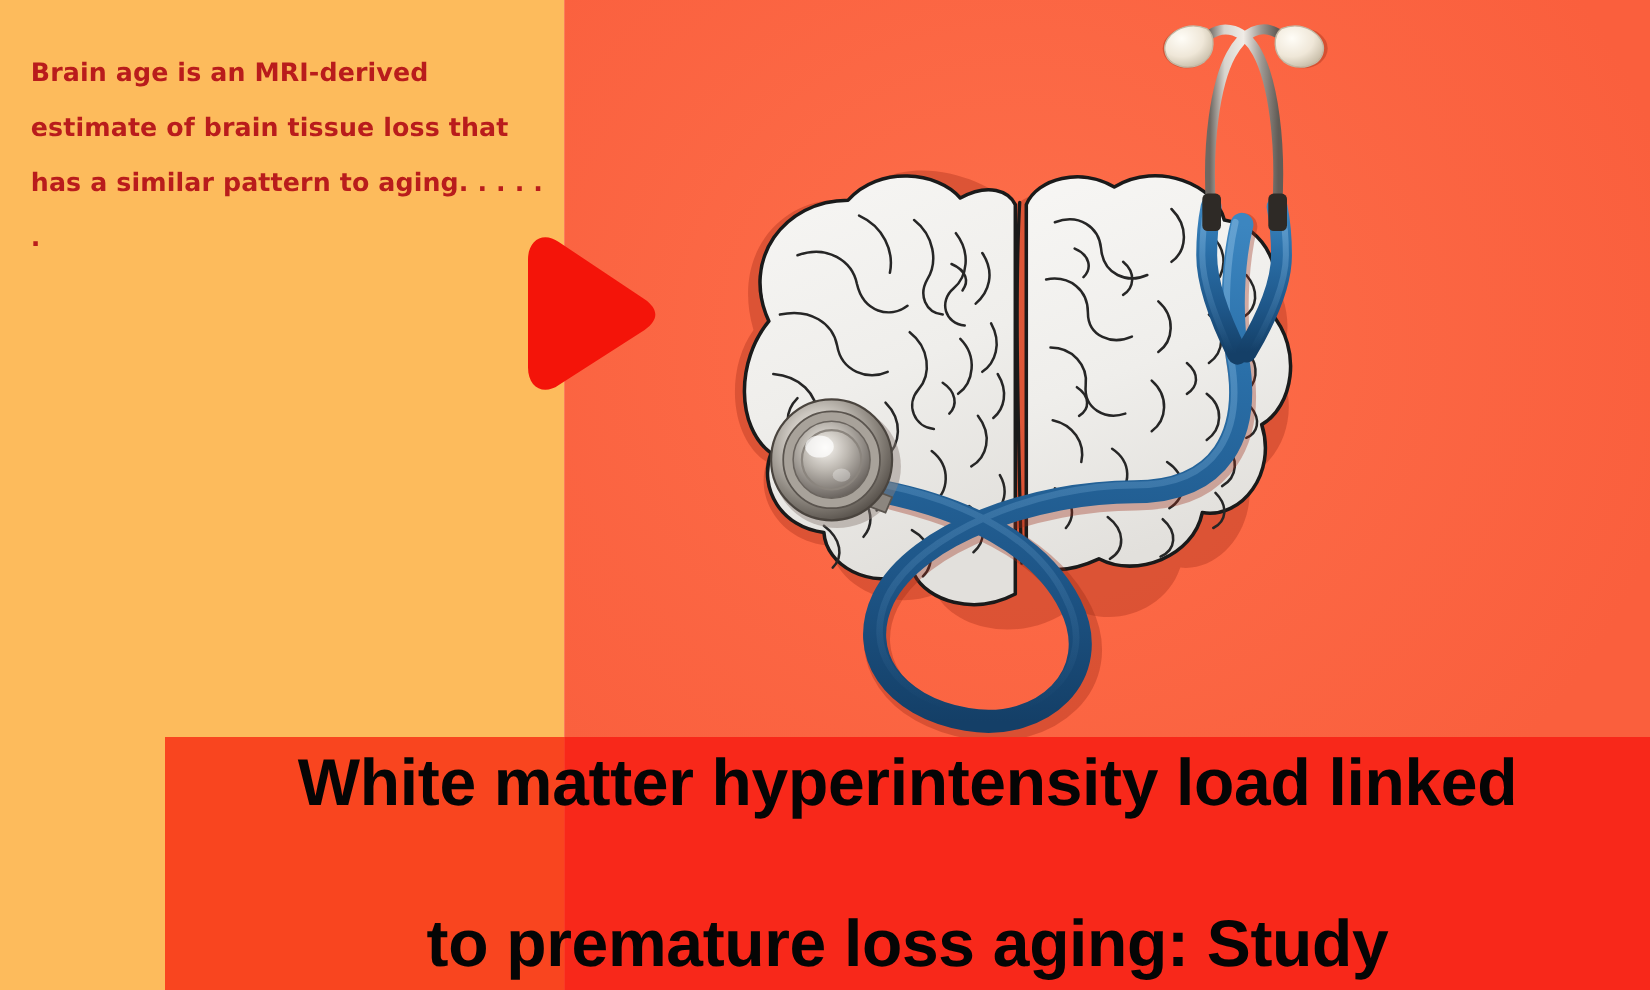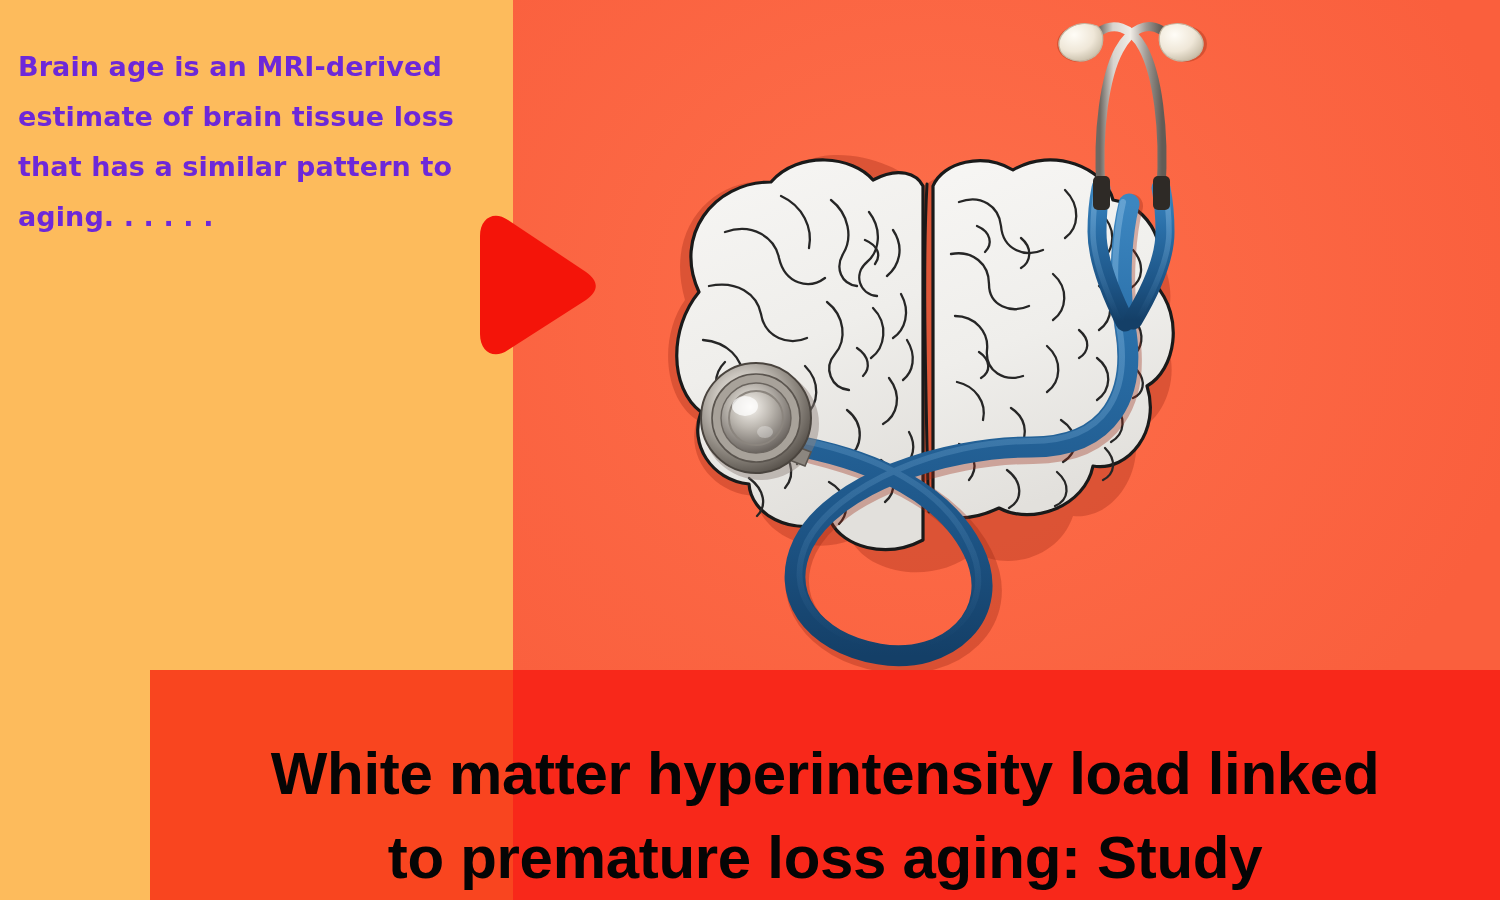--- a/index.html
+++ b/index.html
@@ -33,25 +33,25 @@
     position:absolute;
     left:513px; top:0;
     width:987px; height:900px;
     overflow:hidden;
   }
   .photo svg{ display:block; width:100%; height:100%; }
 
   
   .intro{
     position:absolute;
-    left:18px; top:42px;
+    left:28px; top:42px;
     width:478px;
-    color:#6d28d9;
+    color:#b91c1c;
     font-family:"DejaVu Sans", sans-serif;
-    font-size:27px;
+    font-size:23px;
     font-weight:600;
     line-height:50px;
     letter-spacing:0.1px;
     white-space:pre-line;
   }
 
   
   .play-btn{
     position:absolute;
     left:462px; top:212px;
@@ -76,21 +76,21 @@
     width:987px; height:230px;
     background:#F8281A;
   }
   .headline{
     position:absolute;
     left:0; top:0;
     width:1350px; height:230px;
     display:flex;
     flex-direction:column;
     align-items:center;
-    justify-content:flex-end;
+    justify-content:space-between;
     color:#050505;
     font-family:"Liberation Sans", sans-serif;
     font-weight:bold;
     font-size:60px;
     line-height:84px;
     text-align:center;
     letter-spacing:-0.3px;
     padding:0 22px;
   }
   .headline .line{ display:block; white-space:nowrap; }

